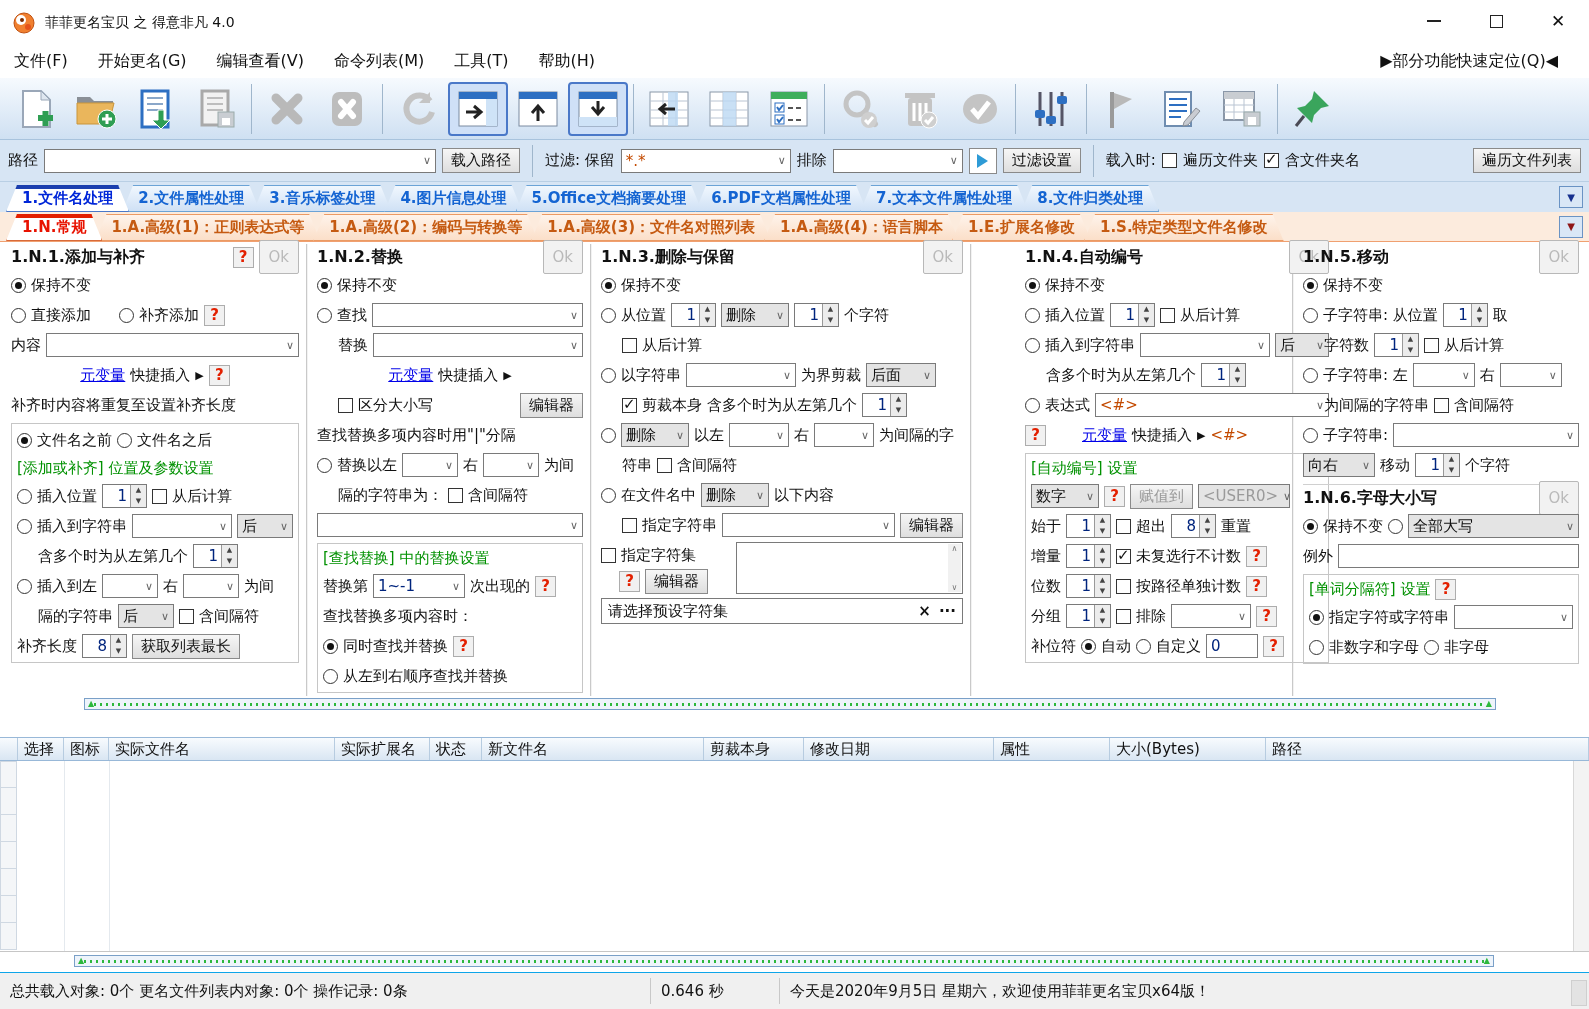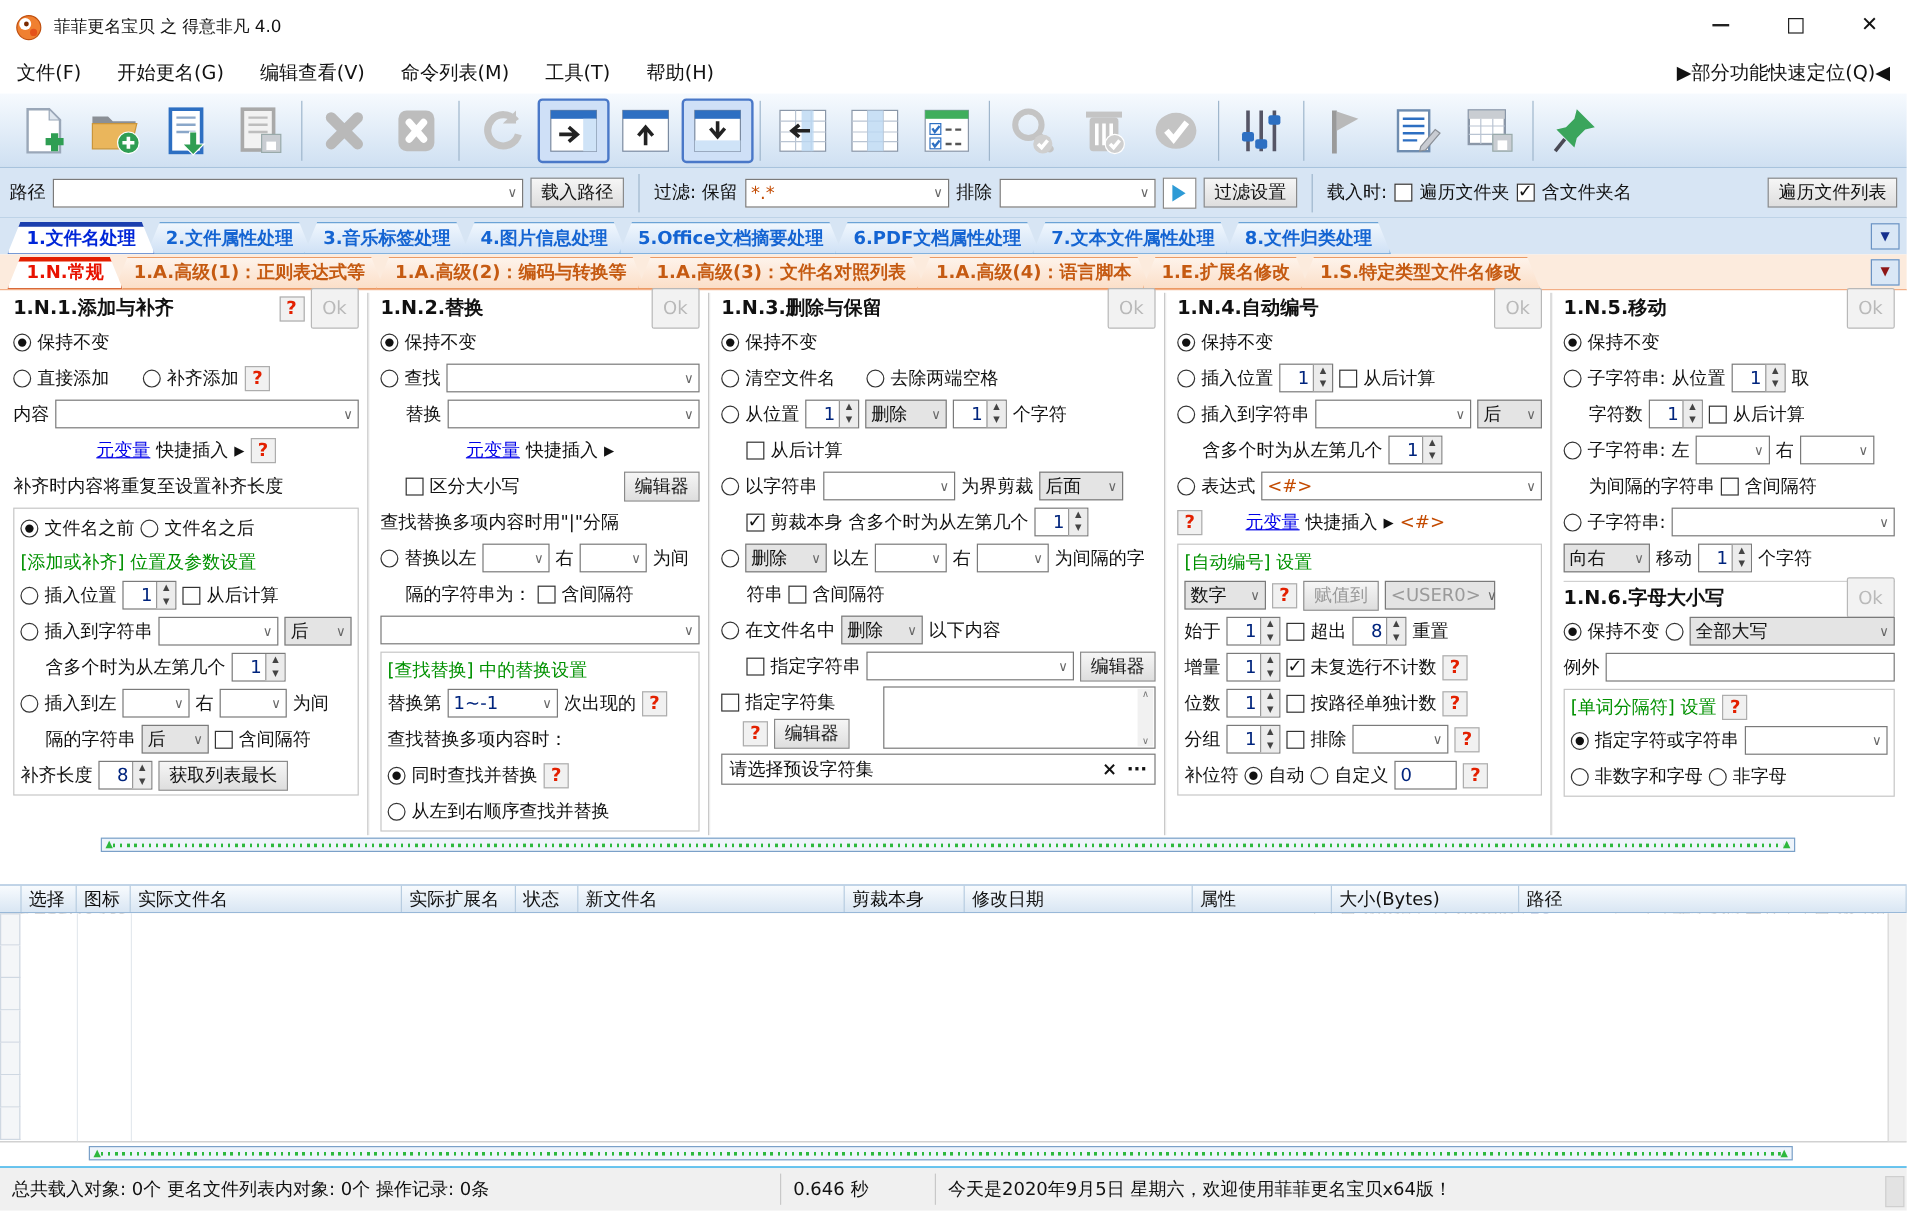--- a/index.html
+++ b/index.html
@@ -10,21 +10,21 @@
 
 .titlebar{left:0;top:0;width:1589px;height:45px;background:#fff;display:flex;align-items:center;gap:9px;padding-left:12px}
 .apptitle{font-size:14px}
 .wbtns{position:absolute;right:0;top:0;display:flex}
 .wbtn{width:62px;height:42px;display:flex;align-items:center;justify-content:center}
 .icon-min{width:14px;height:2px;background:#222}
 .icon-max{width:13px;height:13px;border:1.5px solid #222}
 .icon-close{font-size:17px;color:#111}
 
 .menubar{left:0;top:45px;width:1589px;height:33px;background:#fff;display:flex;align-items:center;gap:30px;padding-left:14px;font-size:16px}
-.quickloc{position:absolute;right:14px;top:0;height:33px;display:flex;align-items:center;font-size:16px}
+.quickloc{position:absolute;right:31px;top:0;height:33px;display:flex;align-items:center;font-size:16px}
 
 .toolbar{left:0;top:78px;width:1589px;height:62px;background:linear-gradient(#f6fafe,#cfe0f2);border-bottom:1px solid #a8c3dd;display:flex;align-items:center;padding:0 6px}
 .ti{width:60px;height:54px;display:flex;align-items:center;justify-content:center;flex:none;border-radius:4px}
 .ti.sel{border:2px solid #4a78c8;background:#cfe0f7}
 .tsep{width:1px;height:50px;background:#9fb6cc;margin:0 5px;flex:none}
 
 .pathrow{left:0;top:140px;width:1589px;height:42px;background:#d7e5f4;display:flex;align-items:center;gap:6px;padding:0 8px;border-bottom:1px solid #b9cfe4}
 .inputbox{border:1px solid #7a7a7a;background:#fff;height:24px;display:inline-flex;align-items:center;padding:0 4px}
 .combo{border:1px solid #7a7a7a;background:#fff;height:24px;display:inline-flex;align-items:center;padding:0 4px;position:relative}
 .combo::after{content:"∨";margin-left:auto;color:#666;font-size:11px;padding-left:5px}
@@ -552,27 +552,20 @@
   <div class="row tall">
       <span class="ptitle">1.N.3.删除与保留</span>
     <span class="okbtn">Ok</span>
     </div>
   <div class="row">
       <span class="rad on"></span>
       <span>保持不变</span>
     </div>
   <div class="row">
       <span class="rad"></span>
-      <span>清空文件名</span>
-    <span style="width:16px"></span>
-    <span class="rad"></span>
-      <span>去除两端空格</span>
-    </div>
-  <div class="row">
-      <span class="rad"></span>
       <span>从位置</span>
     <span class="spin">
         <span class="spinval">1</span>
         <span class="spinbtns">
           <span class="sb">▲</span>
           <span class="sb">▼</span>
         </span>
       </span>
     <span class="combo gray" style="width:68px">
         <span>删除</span>
@@ -667,21 +660,21 @@
         </span>
       </div>
   </div>
   <div class="presetbox" style="margin-top:4px">
     <span>请选择预设字符集</span>
     <span style="margin-left:auto;font-weight:bold">×</span>
     <span style="font-weight:bold">···</span>
   </div>
 </div>
 
-<div class="panel" style="left:976px;width:314px">
+<div class="panel" style="left:1020px;width:314px">
   <div class="row tall">
       <span class="ptitle">1.N.4.自动编号</span>
     <span class="okbtn">Ok</span>
     </div>
   <div class="row">
       <span class="rad on"></span>
       <span>保持不变</span>
     </div>
   <div class="row">
       <span class="rad"></span>

